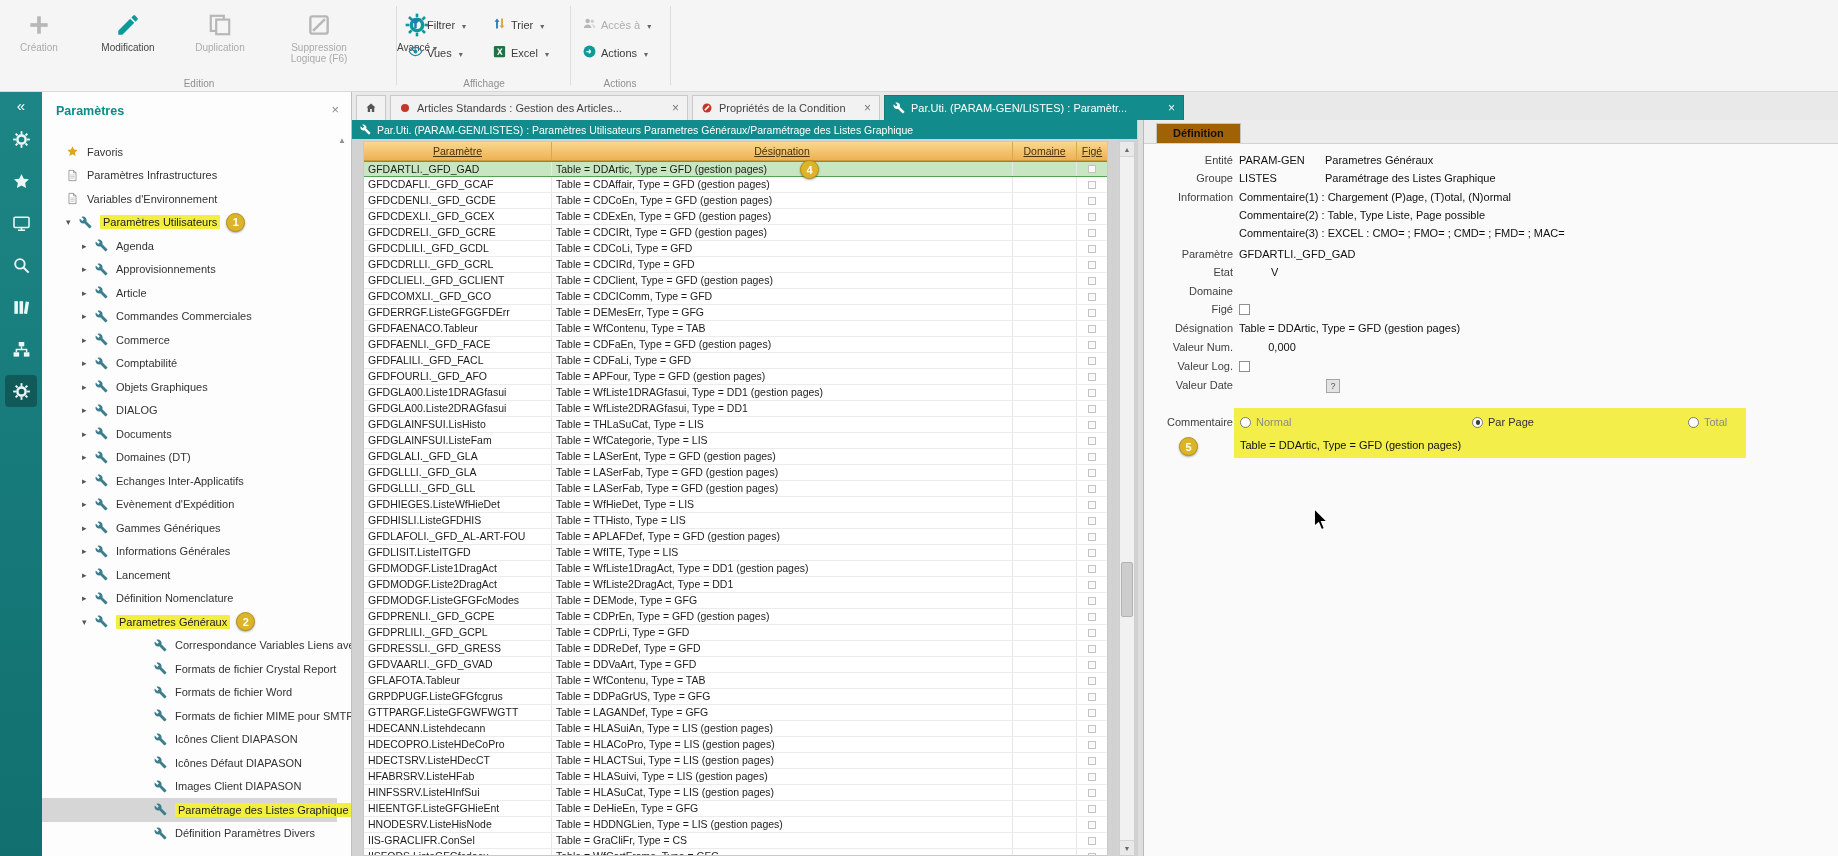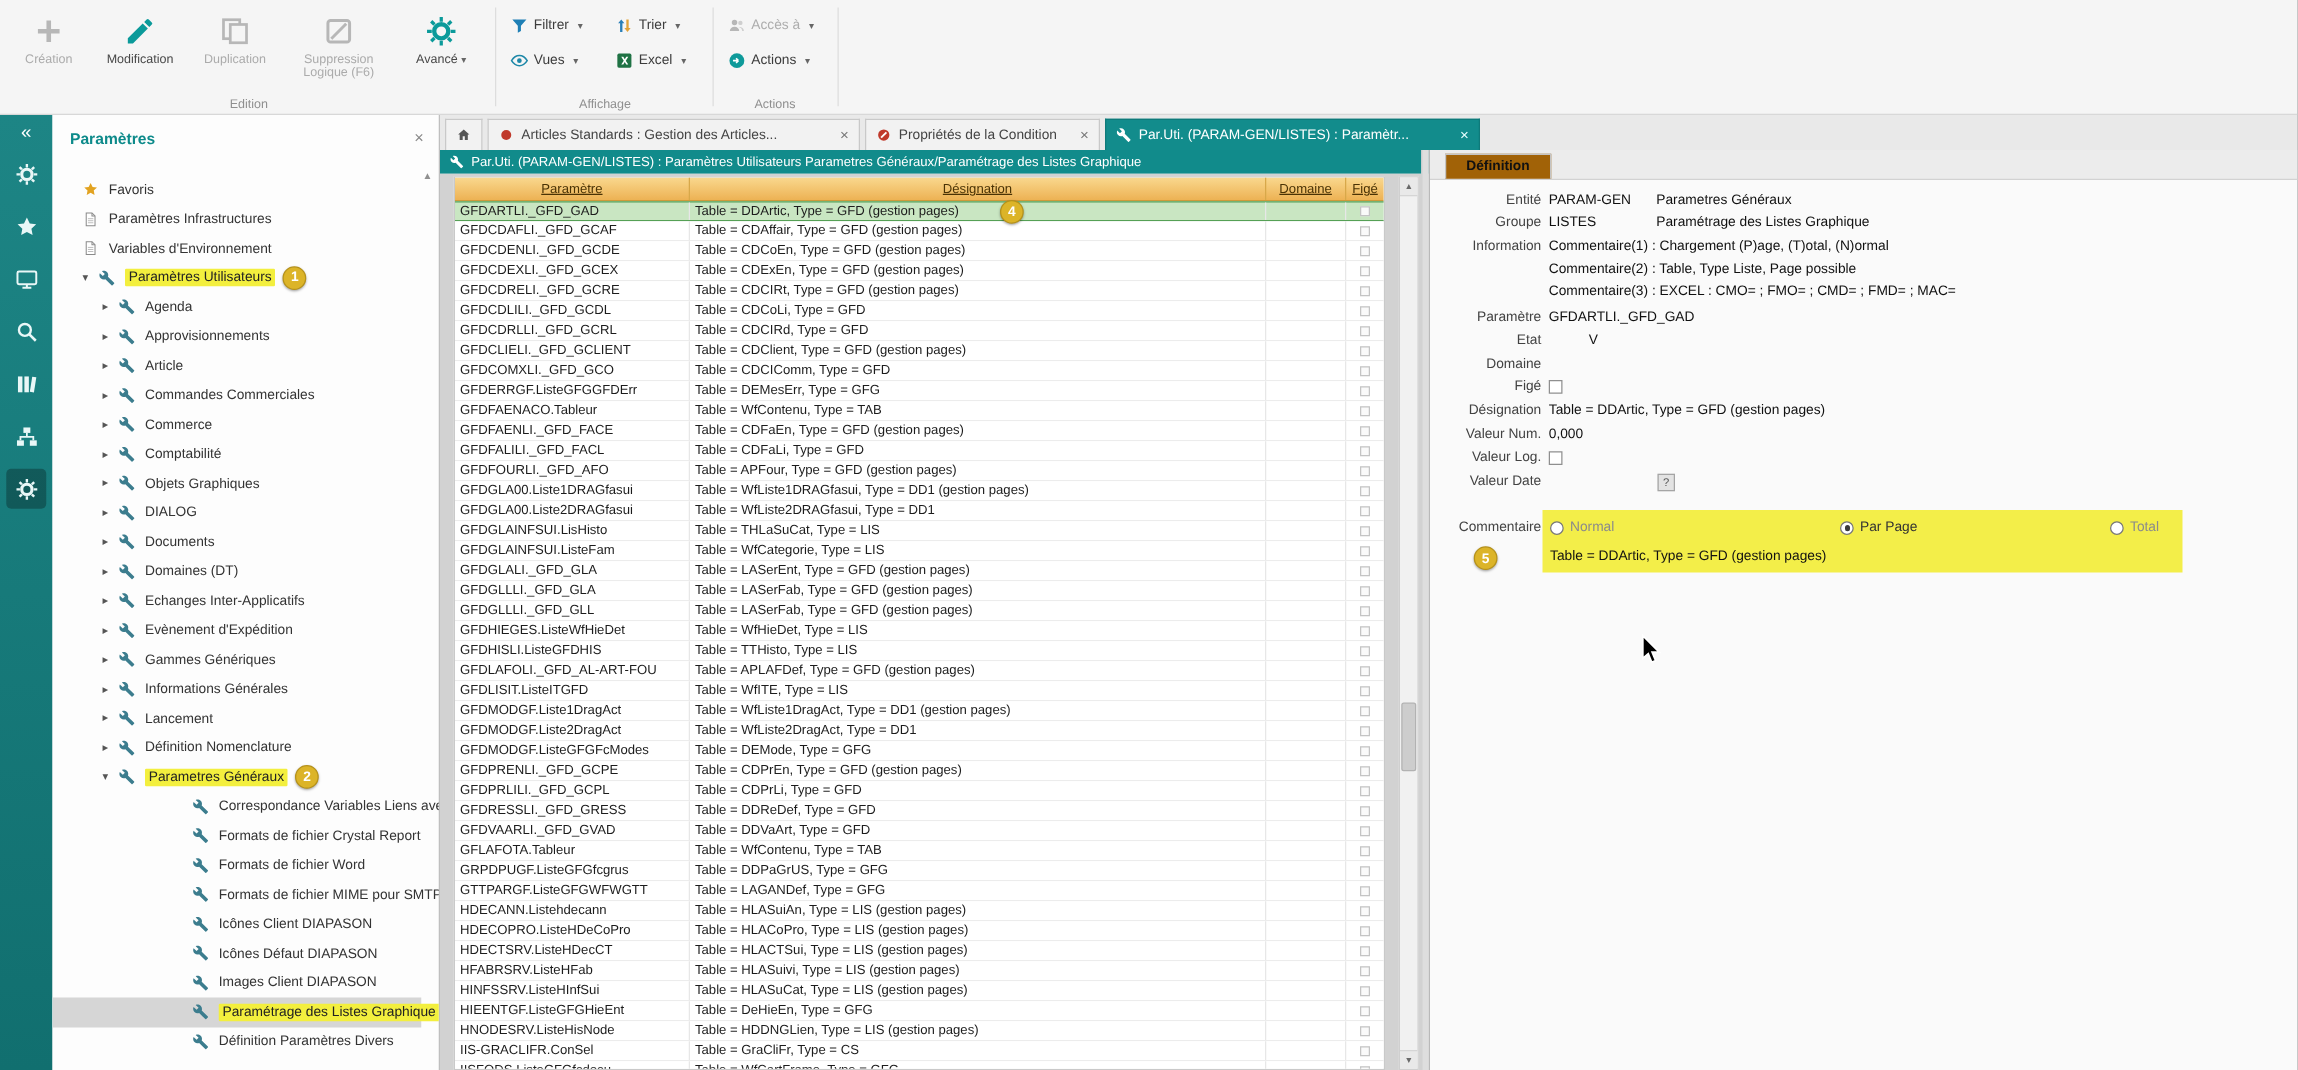--- a/index.html
+++ b/index.html
@@ -6,30 +6,30 @@
 html,body{background:#9a9a9a}
 #app{position:relative;width:1838px;height:856px;overflow:hidden;background:#f4f4f4;
      font-family:"Liberation Sans","DejaVu Sans",sans-serif;font-size:11px;color:#222}
 svg{display:block}
 
 
 #ribbon{position:absolute;left:0;top:0;width:1838px;height:92px;background:#f5f5f5;border-bottom:1px solid #d8d8d8}
 .rgroup{position:absolute;top:0;height:92px}
 .glabel{position:absolute;bottom:3px;left:0;right:0;text-align:center;font-size:10px;color:#8f8f8f}
 .vsep{position:absolute;top:6px;bottom:6px;width:1px;background:#ddd}
-.bigbtns{position:absolute;top:6px;left:0;display:flex;gap:4px}
+.bigbtns{position:absolute;top:6px;left:0;display:flex;gap:20px}
 .bigbtn{width:70px;height:66px;display:flex;flex-direction:column;align-items:center;justify-content:flex-start;
         padding-top:6px;border-radius:3px;cursor:default}
 .bigbtn .bicon{width:26px;height:26px;margin-bottom:4px}
 .bigbtn .bicon svg{width:100%;height:100%}
 .blabel{font-size:10px;color:#474747;text-align:center;line-height:11px;max-width:84px}
 .bigbtn.disabled .blabel{color:#ababab}
 .teal{color:#0b9a9a}.grayic{color:#b7b7b7}
 .caret{font-size:8px;color:#666;margin-left:3px}
-.smallbtn{position:absolute;height:22px;display:flex;align-items:center;gap:4px;padding:0 4px;border-radius:2px}
+.smallbtn{position:absolute;height:22px;display:flex;align-items:flex-end;gap:4px;padding:0 4px;border-radius:2px}
 .smallbtn .sicon{width:15px;height:15px}
 .smallbtn .sicon svg{width:100%;height:100%}
 .slabel{font-size:11px;color:#3c3c3c}
 .smallbtn.disabled .slabel{color:#adadad}
 
 
 #leftbar{position:absolute;left:0;top:92px;width:42px;bottom:0;
          background:linear-gradient(180deg,#1d8585 0%,#116f6f 100%);
          display:flex;flex-direction:column;align-items:center;color:#e9f7f7}
 .lbcollapse{height:26px;display:flex;align-items:center;justify-content:center;font-size:15px;width:100%;color:#fff}
@@ -1058,21 +1058,21 @@
     <div class="frow" style="top:183px">
       <span class="flabel">Figé</span>
       <span class="cb" style="left:95px"></span>
     </div>
     <div class="frow" style="top:202px">
       <span class="flabel">Désignation</span>
       <span class="fval" style="left:95px">Table = DDArtic, Type = GFD (gestion pages)</span>
     </div>
     <div class="frow" style="top:221px">
       <span class="flabel">Valeur Num.</span>
-      <span class="fval" style="left:95px;width:86px;text-align:left">0,000</span>
+      <span class="fval" style="left:95px;width:86px;text-align:center">0,000</span>
     </div>
     <div class="frow" style="top:240px">
       <span class="flabel">Valeur Log.</span>
       <span class="cb" style="left:95px"></span>
     </div>
     <div class="frow" style="top:259px">
       <span class="flabel">Valeur Date</span>
       <span class="qbtn" style="left:182px">?</span>
     </div>
 

